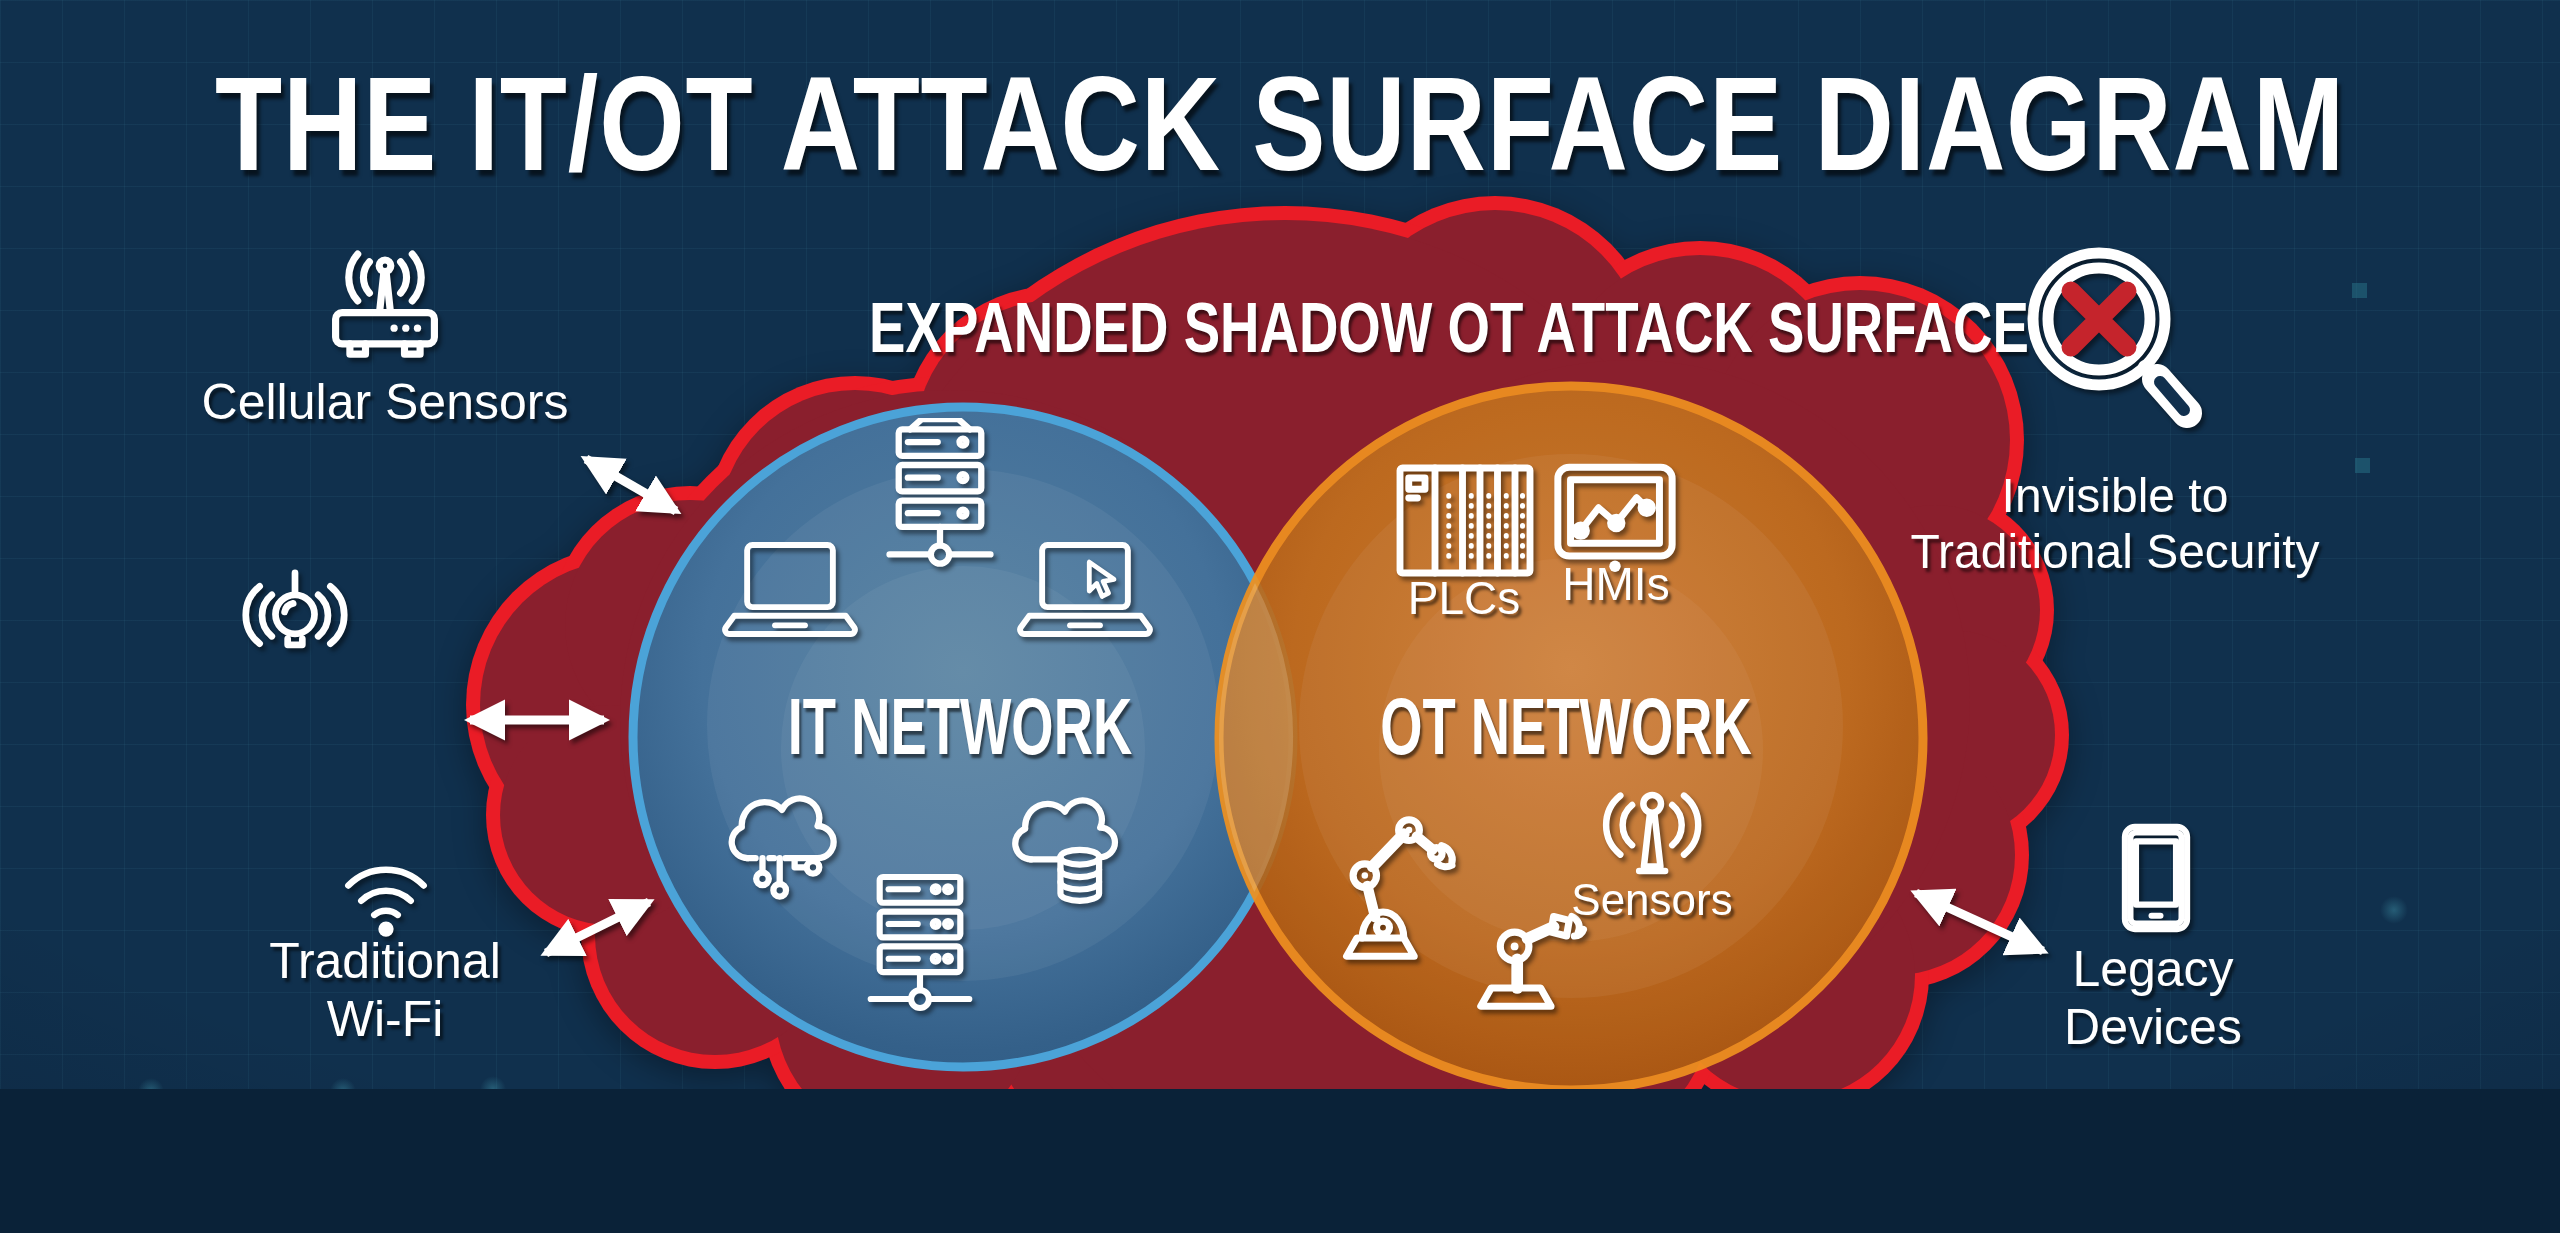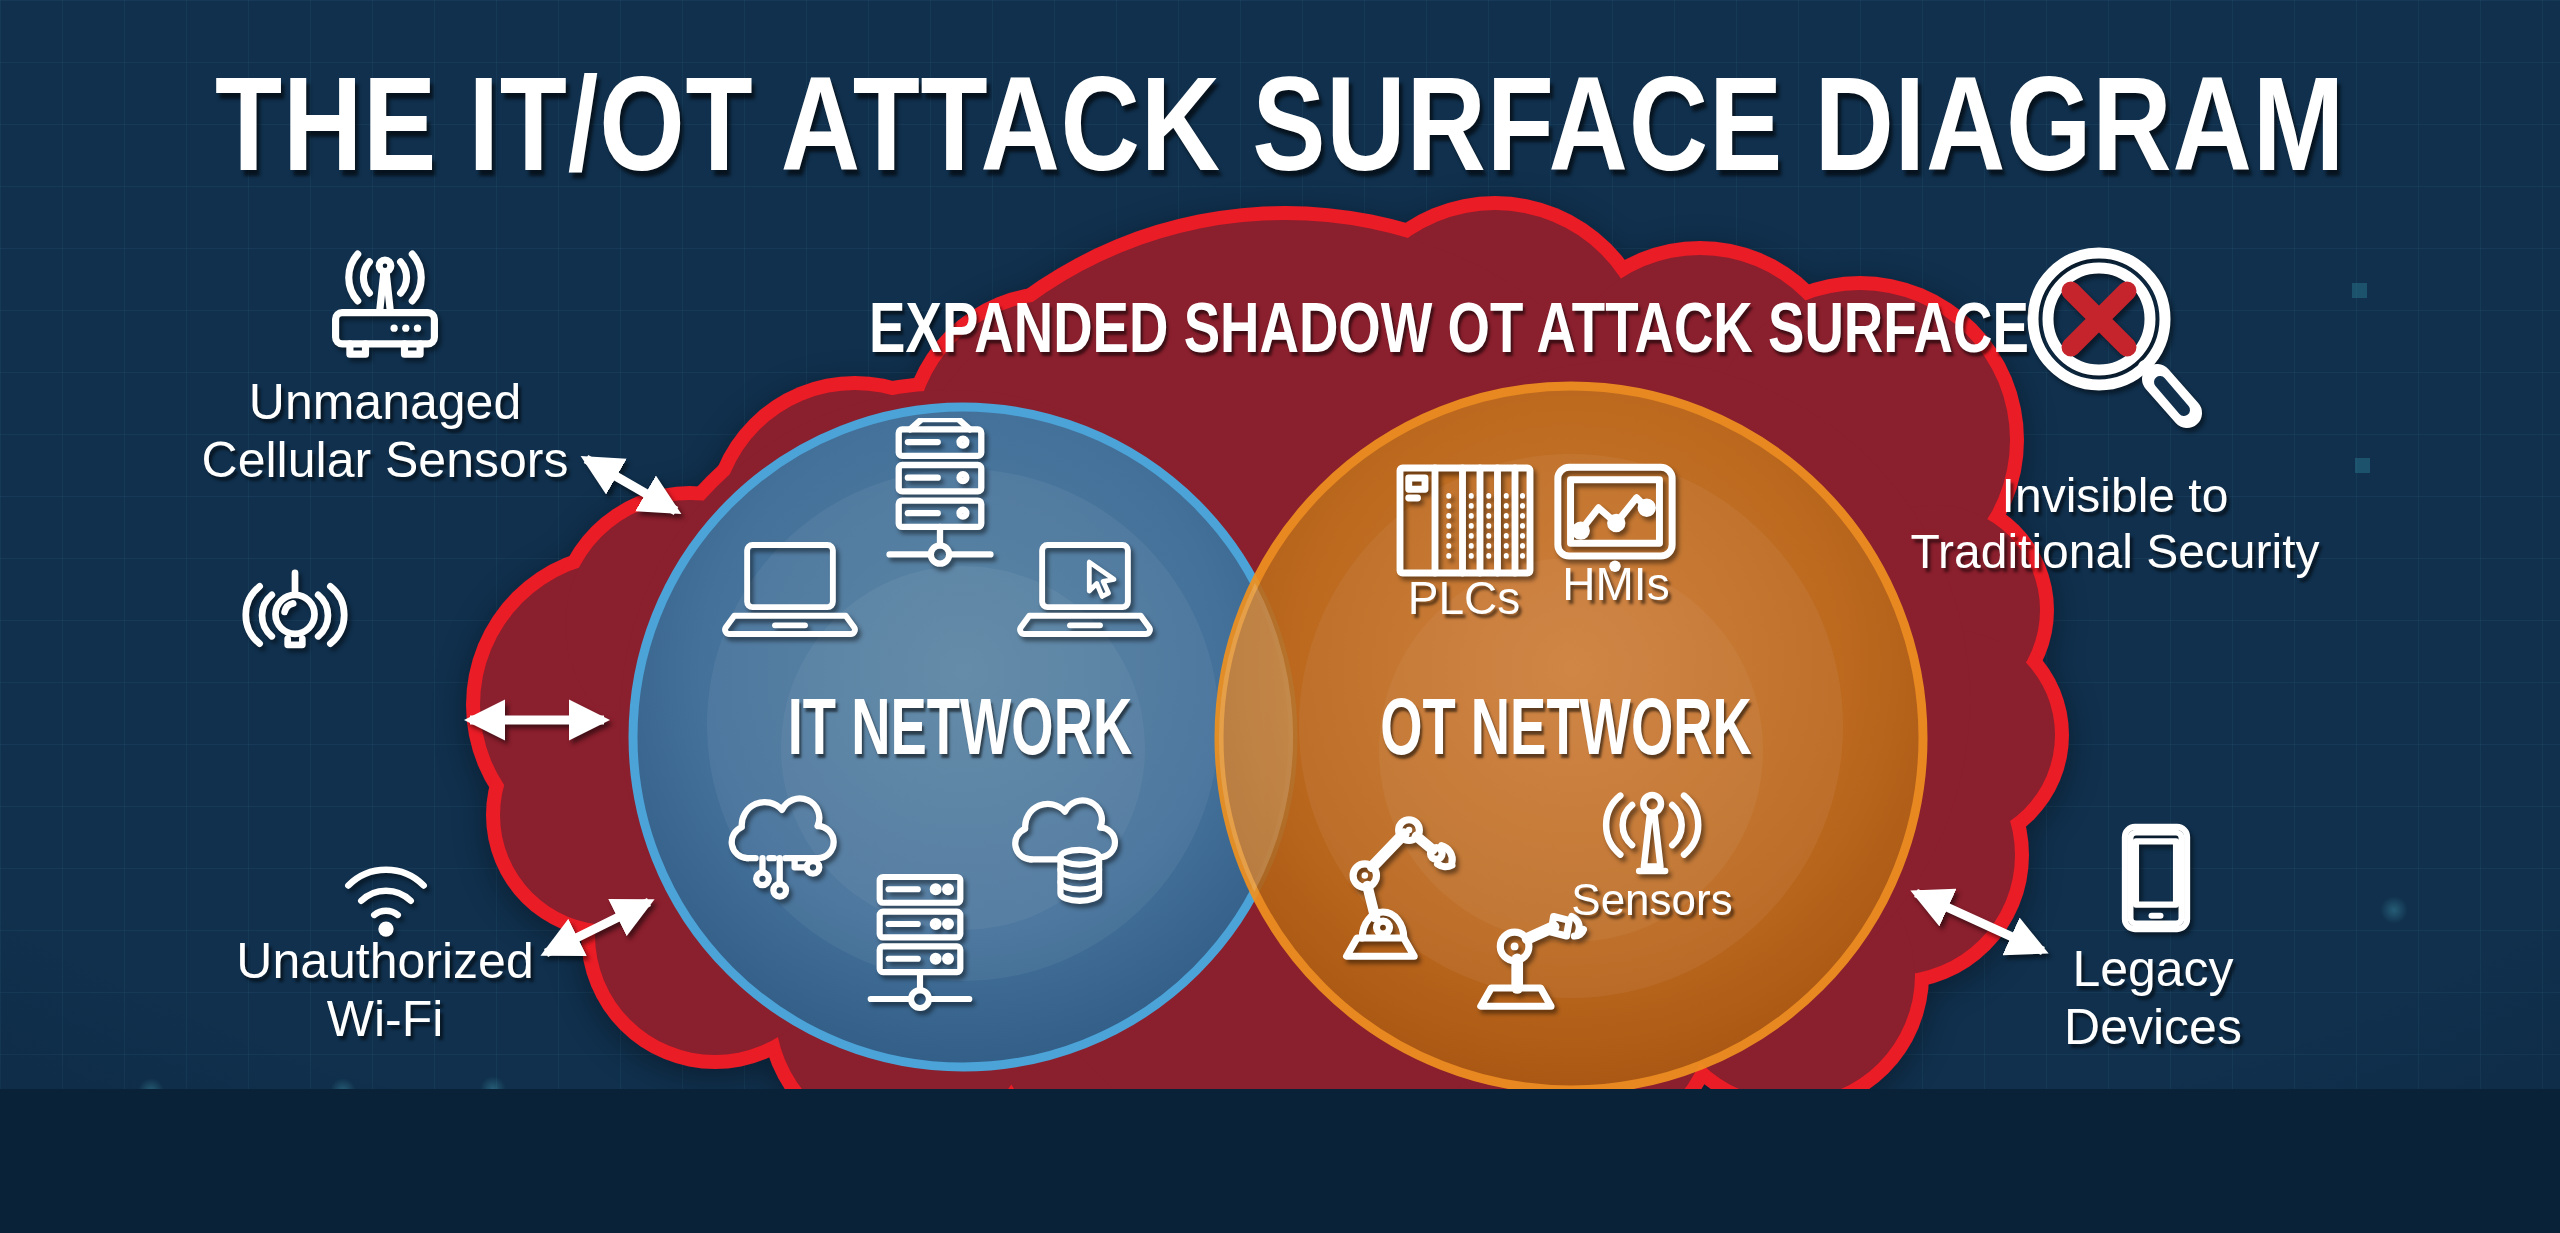--- a/index.html
+++ b/index.html
@@ -151,25 +151,24 @@
       <line x1="1916" y1="893" x2="2043" y2="951" marker-start="url(#ah)" marker-end="url(#ah)"></line>
     </g>
   </svg>
 
   <div class="lbl title">THE IT/OT ATTACK SURFACE DIAGRAM</div>
   <div class="lbl cloudlbl">EXPANDED SHADOW OT ATTACK SURFACE</div>
   <div class="lbl netlbl" style="top:681px;left:960px;">IT NETWORK</div>
   <div class="lbl netlbl" style="top:681px;left:1566px;">OT NETWORK</div>
 
   <div class="lbl side" style="top:373px;left:385px;">
-    <div>Unmanaged</div>
     <div>Cellular Sensors</div>
   </div>
   <div class="lbl side" style="top:932px;left:385px;">
-    <div>Unauthorized</div>
+    <div>Traditional</div>
     <div>Wi-Fi</div>
   </div>
   <div class="lbl side" style="top:456px;left:2115px;font-size:48px;margin-top:12px;">
     <div>Invisible to</div>
     <div>Traditional Security</div>
   </div>
   <div class="lbl side" style="top:940px;left:2153px;">
     <div>Legacy</div>
     <div>Devices</div>
   </div>

